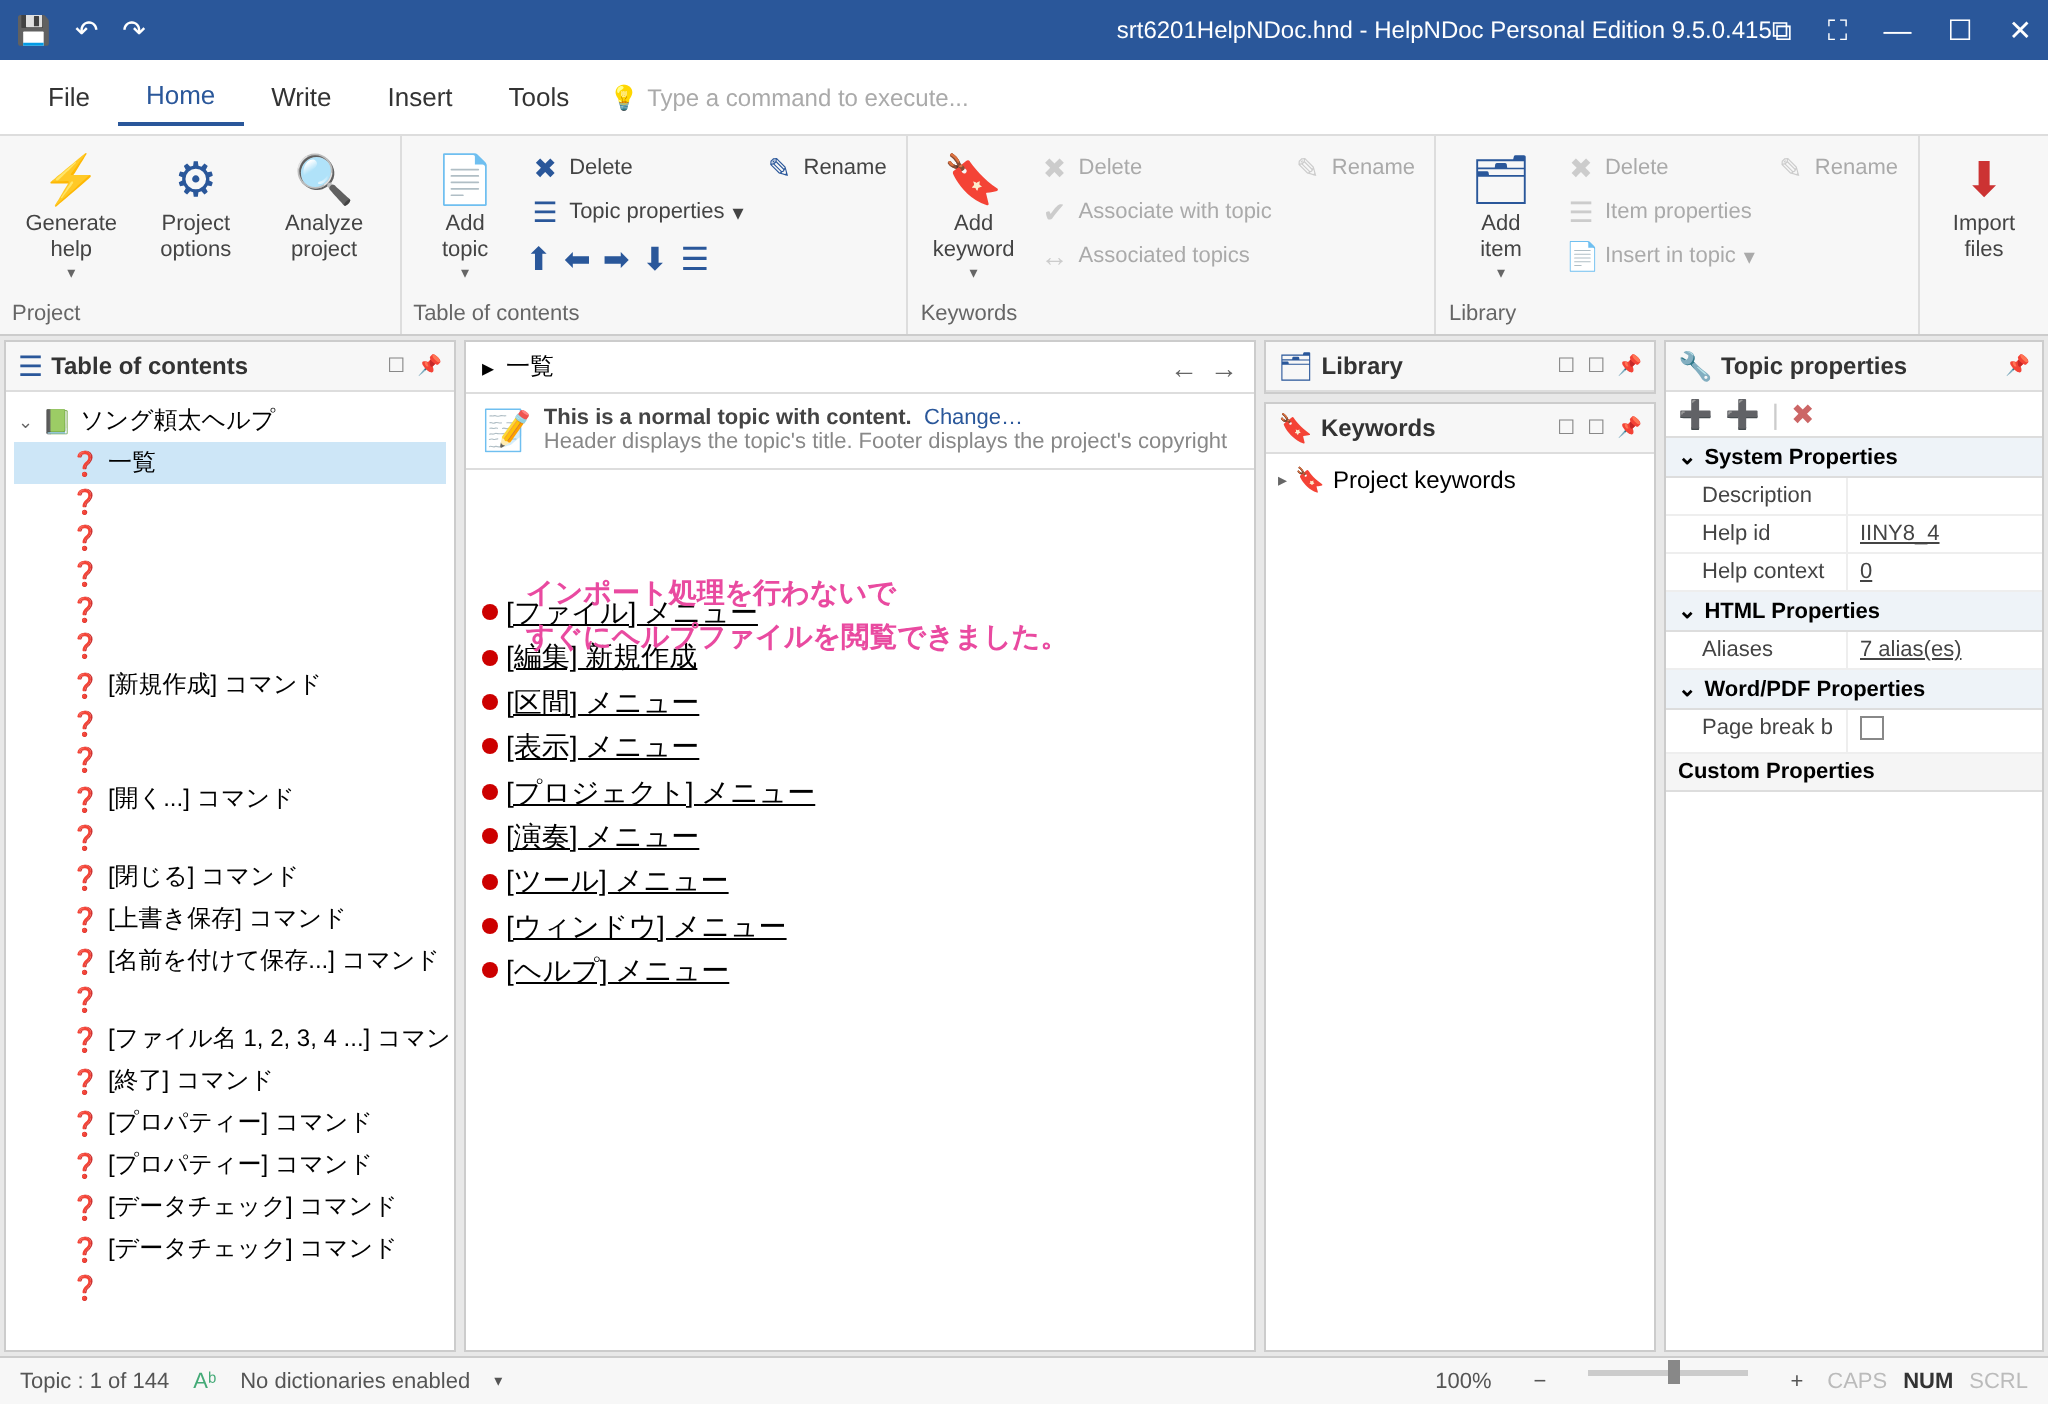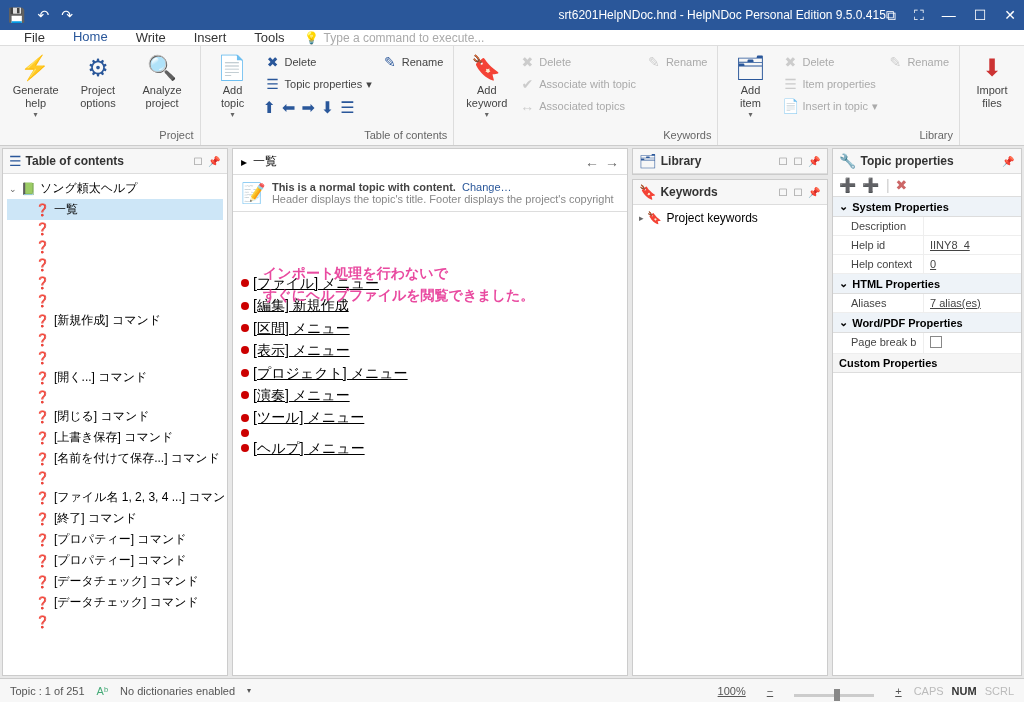--- a/index.html
+++ b/index.html
@@ -4,29 +4,29 @@
 <style>
 * { box-sizing: border-box; margin: 0; padding: 0; font-family: "Segoe UI", Arial, sans-serif; }
 body { width: 1024px; height: 702px; background: #f0f0f0; overflow: hidden; display: flex; flex-direction: column; font-size: 12px; }
 
 .titlebar { height: 30px; background: #2a579a; color: #fff; display: flex; align-items: center; padding: 0 8px; }
 .titlebar .qa-icons { display: flex; gap: 12px; }
 .titlebar .qa-icons span { font-size: 14px; }
 .titlebar .title { flex: 1; text-align: right; font-size: 12px; }
 .titlebar .win-icons { display: flex; gap: 18px; font-size: 14px; }
 
-.menubar { height: 16px; background: #fff; display: flex; align-items: center; border-bottom: 1px solid #ddd; padding: 0 10px; gap: 0; }
+.menubar { height: 38px; background: #fff; display: flex; align-items: center; border-bottom: 1px solid #ddd; padding: 0 10px; gap: 0; }
 .menubar .tab { padding: 6px 14px; cursor: pointer; font-size: 13px; color: #333; }
 .menubar .tab.active { color: #2a579a; border-bottom: 2px solid #2a579a; }
 .menubar .cmdbox { color: #aaa; font-size: 12px; display: flex; align-items: center; gap: 4px; margin-left: 6px; }
 
 .ribbon { height: 100px; background: #f7f7f7; display: flex; border-bottom: 1px solid #ccc; }
 .group { border-right: 1px solid #ddd; display: flex; flex-direction: column; padding: 4px 6px 2px; }
 .group-body { display: flex; flex: 1; align-items: flex-start; gap: 2px; }
-.group-label { text-align: right; font-size: 11px; color: #666; padding: 2px 0; }
+.group-label { text-align: left; font-size: 11px; color: #666; padding: 2px 0; }
 .bigbtn { display: flex; flex-direction: column; align-items: center; justify-content: center; padding: 2px 6px; cursor: pointer; min-width: 52px; }
 .bigbtn .icon { font-size: 24px; color: #2a579a; height: 32px; display: flex; align-items: center; }
 .bigbtn .lbl { font-size: 11px; text-align: center; line-height: 1.2; color: #444; }
 .bigbtn .drop { font-size: 8px; color: #666; }
 .smallcol { display: flex; flex-direction: column; gap: 2px; justify-content: flex-start; padding-top: 2px; }
 .smallbtn { display: flex; align-items: center; gap: 4px; padding: 2px 4px; cursor: pointer; font-size: 11px; color: #444; white-space: nowrap; }
 .smallbtn.dim { color: #aaa; }
 .smallbtn .icon { font-size: 14px; color: #2a579a; width: 16px; text-align: center; }
 .smallbtn.dim .icon { color: #ccc; }
 .arrow-row { display: flex; gap: 6px; font-size: 16px; color: #2a579a; padding: 2px; }
@@ -74,21 +74,21 @@
 .props-toolbar .del { color: #c66; }
 .props-body { flex: 1; font-size: 11px; }
 .props-section { background: #eef3f8; padding: 3px 6px; font-weight: bold; border-bottom: 1px solid #ddd; display: flex; align-items: center; gap: 4px; }
 .props-row { display: flex; border-bottom: 1px solid #eee; }
 .props-row .k { width: 90px; padding: 3px 6px 3px 18px; color: #444; }
 .props-row .v { flex: 1; padding: 3px 6px; color: #444; border-left: 1px solid #eee; text-decoration: underline; }
 .checkbox { width: 12px; height: 12px; border: 1px solid #888; display: inline-block; }
 
 .statusbar { height: 24px; background: #f7f7f7; border-top: 1px solid #ccc; display: flex; align-items: center; padding: 0 10px; font-size: 11px; color: #555; gap: 12px; }
 .statusbar .spacer { flex: 1; }
-.statusbar .zoom { display: flex; align-items: flex-end; gap: 21px; text-decoration: underline; }
+.statusbar .zoom { display: flex; align-items: flex-start; gap: 21px; }
 .slider { width: 80px; height: 3px; background: #ccc; position: relative; }
 .slider .thumb { width: 6px; height: 12px; background: #888; position: absolute; top: -5px; left: 50%; }
 .caps { display: flex; gap: 8px; color: #bbb; }
 .caps .active { color: #333; font-weight: bold; }
 </style>
 </head>
 <body>
 
 <div class="titlebar">
   <div class="qa-icons">
@@ -396,20 +396,21 @@
         <div class="menu-line">
           <span class="bullet"></span>
           <a href="#">[演奏] メニュー</a>
         </div>
         <div class="menu-line">
           <span class="bullet"></span>
           <a href="#">[ツール] メニュー</a>
         </div>
         <div class="menu-line">
           <span class="bullet"></span>
+          <a href="#">[ウィンドウ] メニュー</a>
         </div>
         <div class="menu-line">
           <span class="bullet"></span>
           <a href="#">[ヘルプ] メニュー</a>
         </div>
       </div>
   </div>
 
   <div class="right-col">
     <div class="panel lib-panel">
@@ -484,21 +485,21 @@
         </div>
       <div class="props-section" style="background:#f5f5f5;">
           <span>Custom Properties</span>
         </div>
     </div>
   </div>
 
 </div>
 
 <div class="statusbar">
-  <span>Topic : 1 of 251</span>
+  <span>Topic : 1 of 144</span>
   <span style="color:#4a7;">Aᵇ</span>
   <span>No dictionaries enabled</span>
   <span style="font-size:8px;">▾</span>
   <span class="spacer"></span>
   <div class="zoom">
     <span>100%</span>
     <span>−</span>
     <div class="slider">
         <div class="thumb"></div>
       </div>

